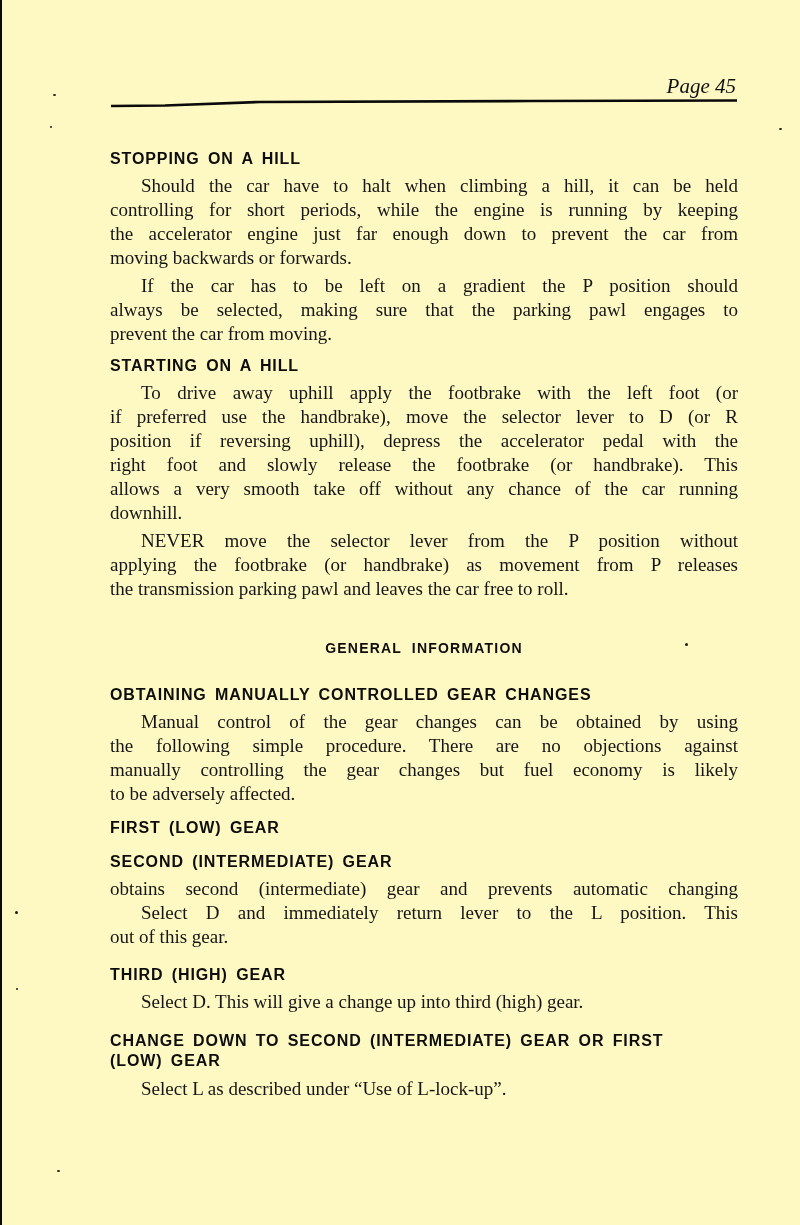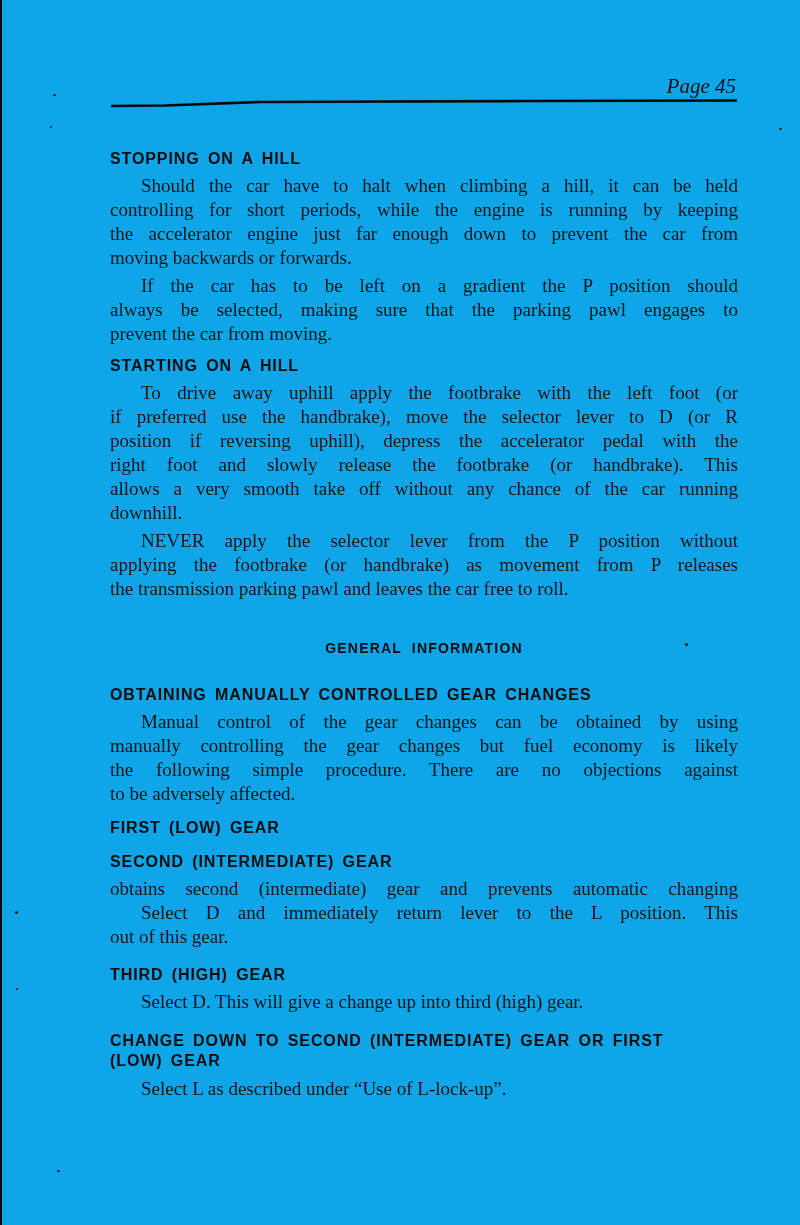--- a/index.html
+++ b/index.html
@@ -1,19 +1,19 @@
 <!DOCTYPE html>
 <html><head>
 <meta charset="utf-8">
 <style>
   html,body{margin:0;padding:0;background:#e8e8e8;}
   .page{
     position:relative;
     width:800px;height:1225px;
-    background:#0ea5e9;
+    background:#fef9c3;
     overflow:hidden;
     font-family:"Liberation Serif", serif;
     color:#141414;
   }
   .scan-edge{
     position:absolute;left:0;top:0;width:2px;height:1225px;
     background:#0a0a0a;
   }
   .inner{
     position:absolute;left:110px;top:0;width:628px;
@@ -97,32 +97,32 @@
     <h2 class="sec-h" style="margin-top:10px">STARTING ON A HILL</h2>
     <div class="para" style="margin-top:6px">
       <div class="bl first">To drive away uphill apply the footbrake with the left foot (or</div>
       <div class="bl">if preferred use the handbrake), move the selector lever to D (or R</div>
       <div class="bl">position if reversing uphill), depress the accelerator pedal with the</div>
       <div class="bl">right foot and slowly release the footbrake (or handbrake). This</div>
       <div class="bl">allows a very smooth take off without any chance of the car running</div>
       <div class="bl last">downhill.</div>
     </div>
     <div class="para" style="margin-top:4px">
-      <div class="bl first">NEVER apply the selector lever from the P position without</div>
+      <div class="bl first">NEVER move the selector lever from the P position without</div>
       <div class="bl">applying the footbrake (or handbrake) as movement from P releases</div>
       <div class="bl last">the transmission parking pawl and leaves the car free to roll.</div>
     </div>
 
     <div class="doc-title" style="margin-top:35px">GENERAL INFORMATION</div>
 
     <h2 class="sec-h" style="margin-top:25px">OBTAINING MANUALLY CONTROLLED GEAR CHANGES</h2>
     <div class="para" style="margin-top:6px">
       <div class="bl first">Manual control of the gear changes can be obtained by using</div>
+      <div class="bl">the following simple procedure. There are no objections against</div>
       <div class="bl">manually controlling the gear changes but fuel economy is likely</div>
-      <div class="bl">the following simple procedure. There are no objections against</div>
       <div class="bl last">to be adversely affected.</div>
     </div>
 
     <h2 class="sec-h" style="margin-top:12px">FIRST (LOW) GEAR</h2>
 
     <h2 class="sec-h" style="margin-top:15px">SECOND (INTERMEDIATE) GEAR</h2>
     <div class="para" style="margin-top:6px">
       <div class="bl">obtains second (intermediate) gear and prevents automatic changing</div>
       <div class="bl first">Select D and immediately return lever to the L position. This</div>
       <div class="bl last">out of this gear.</div>

